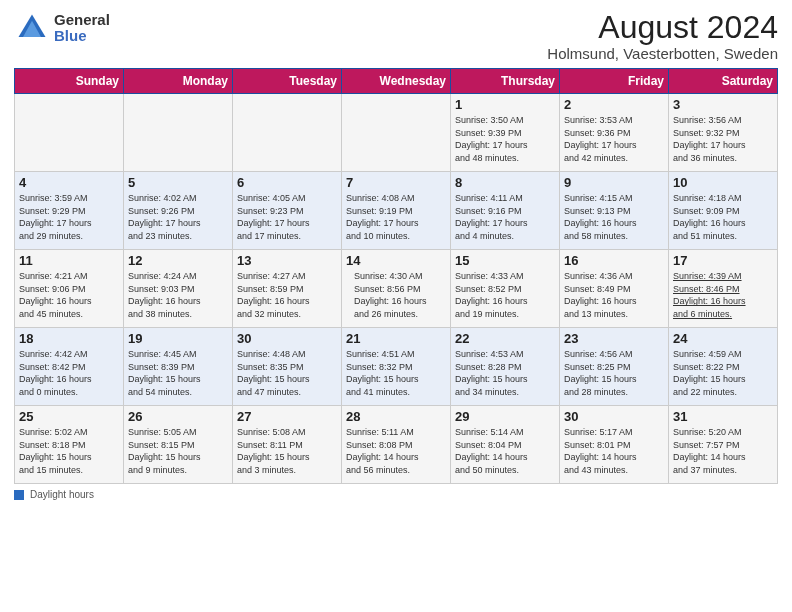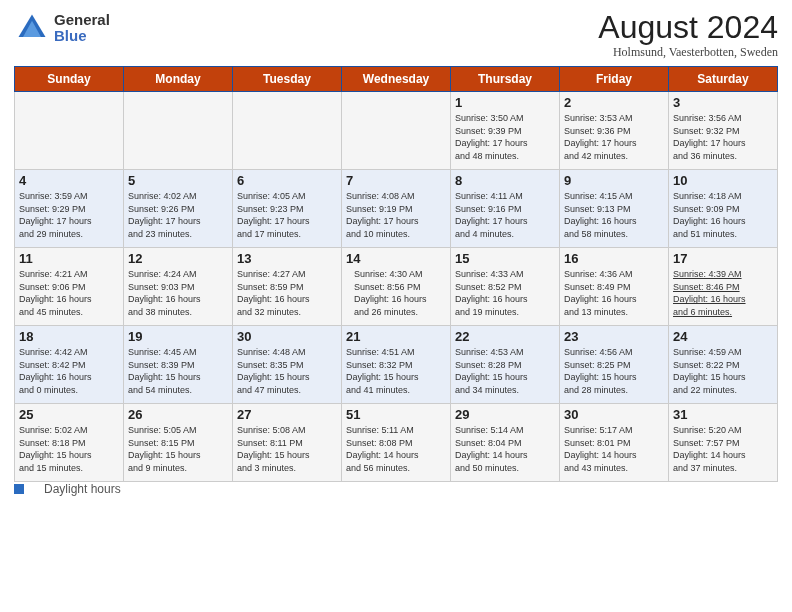--- a/index.html
+++ b/index.html
@@ -48,36 +48,35 @@
     .title-block {
       text-align: right;
     }
     .month-title {
       font-size: 32px;
       font-weight: normal;
       color: #222;
       line-height: 1.1;
     }
     .location-title {
-      font-size: 12px;
+      font-size: 15px;
       color: #444;
-      font-family: Liberation Serif, serif;
     }
     table {
       width: 100%;
       border-collapse: collapse;
       table-layout: fixed;
     }
     thead tr th {
-      background-color: #c2410c;
+      background-color: #be185d;
       color: #fff;
       font-size: 12px;
       font-weight: bold;
       padding: 5px 4px;
-      text-align: center;
+      text-align: right;
       border: 1px solid #1a4e9f;
     }
     tbody tr td {
       vertical-align: top;
       border: 1px solid #ccc;
       padding: 3px 4px;
       font-size: 9.5px;
       color: #222;
       height: 78px;
       background: #fff;
@@ -97,25 +96,26 @@
     }
     .day-info {
       font-size: 9px;
       color: #333;
       line-height: 1.4;
     }
     td.empty {
       background: #f5f5f5;
     }
     .footer {
-      font-size: 12px;
+      margin-top: 5px;
+      font-size: 10px;
       color: #555;
       display: flex;
       align-items: center;
-      gap: 20px;
+      gap: 6px;
     }
     .footer-dot {
       width: 10px;
       height: 10px;
       background: #2a6bbf;
       display: inline-block;
     }
   </style>
 </head>
 <body>
@@ -347,21 +347,21 @@
 and 9 minutes.</div>
           </td>
           <td>
             <span class="day-num">27</span>
             <div class="day-info" style="white-space: pre-line;">Sunrise: 5:08 AM
 Sunset: 8:11 PM
 Daylight: 15 hours
 and 3 minutes.</div>
           </td>
           <td>
-            <span class="day-num">51</span>
+            <span class="day-num">28</span>
             <div class="day-info" style="white-space: pre-line;">Sunrise: 5:11 AM
 Sunset: 8:08 PM
 Daylight: 14 hours
 and 56 minutes.</div>
           </td>
           <td>
             <span class="day-num">29</span>
             <div class="day-info" style="white-space: pre-line;">Sunrise: 5:14 AM
 Sunset: 8:04 PM
 Daylight: 14 hours

